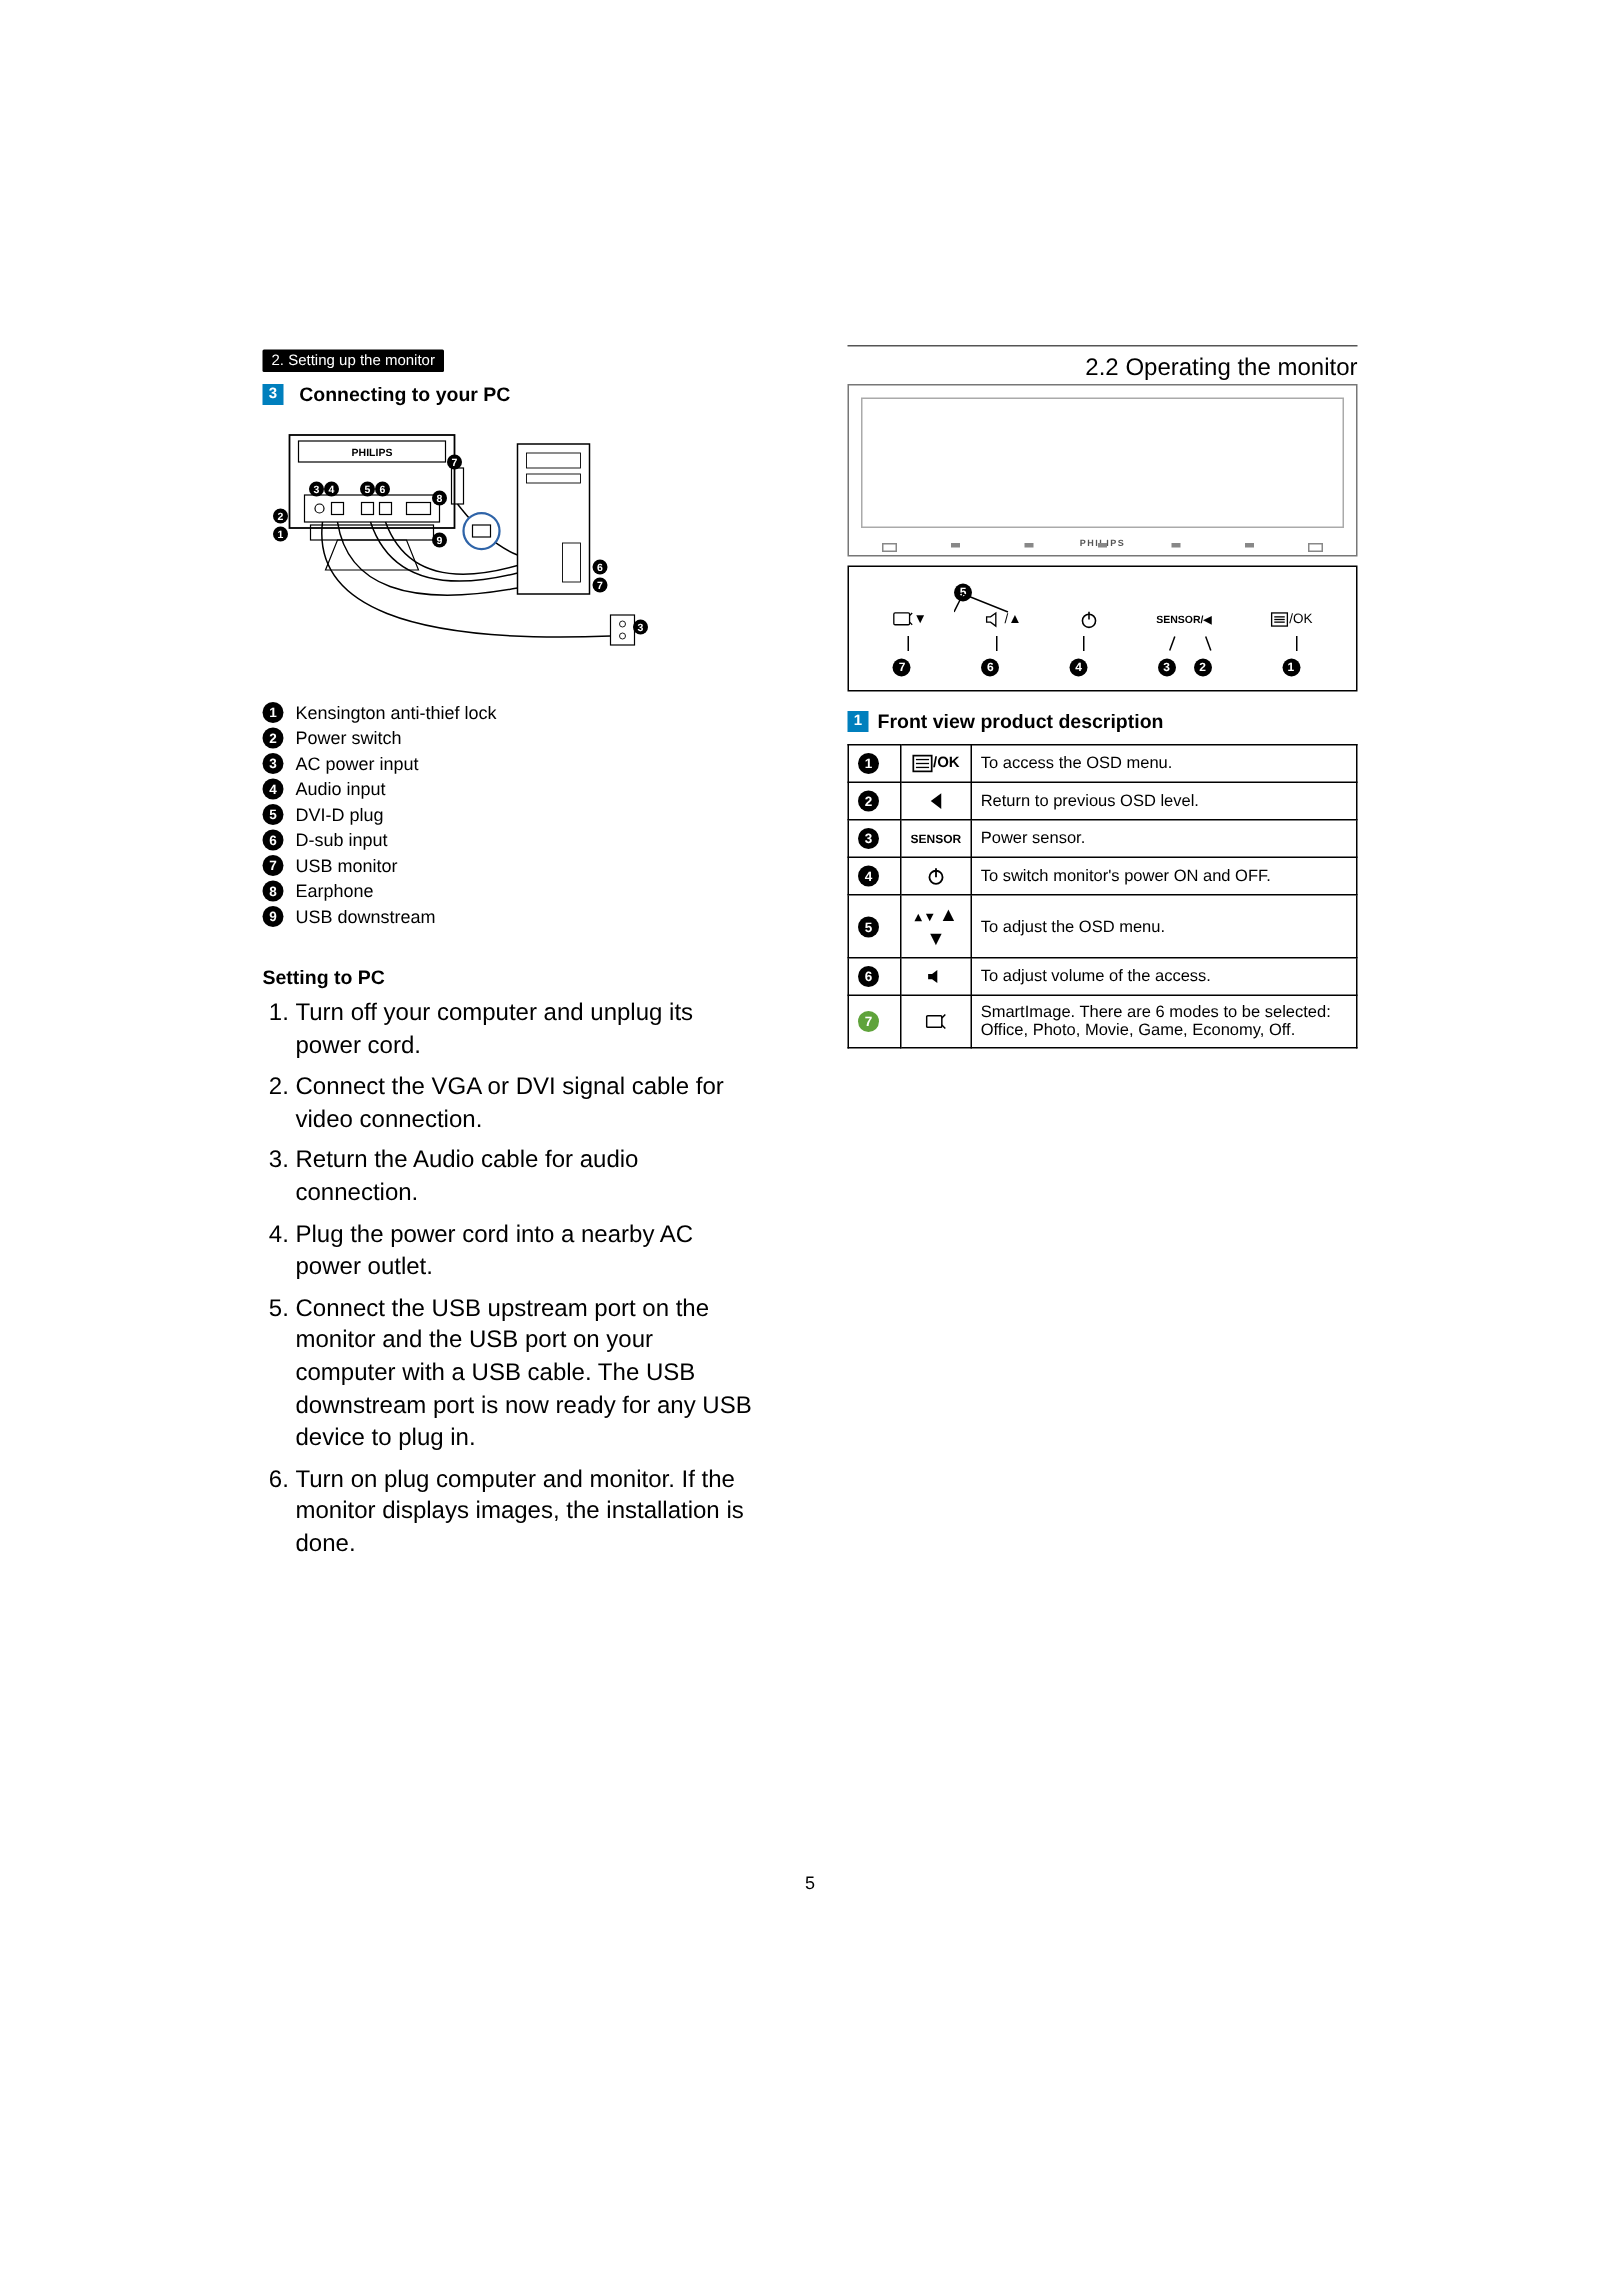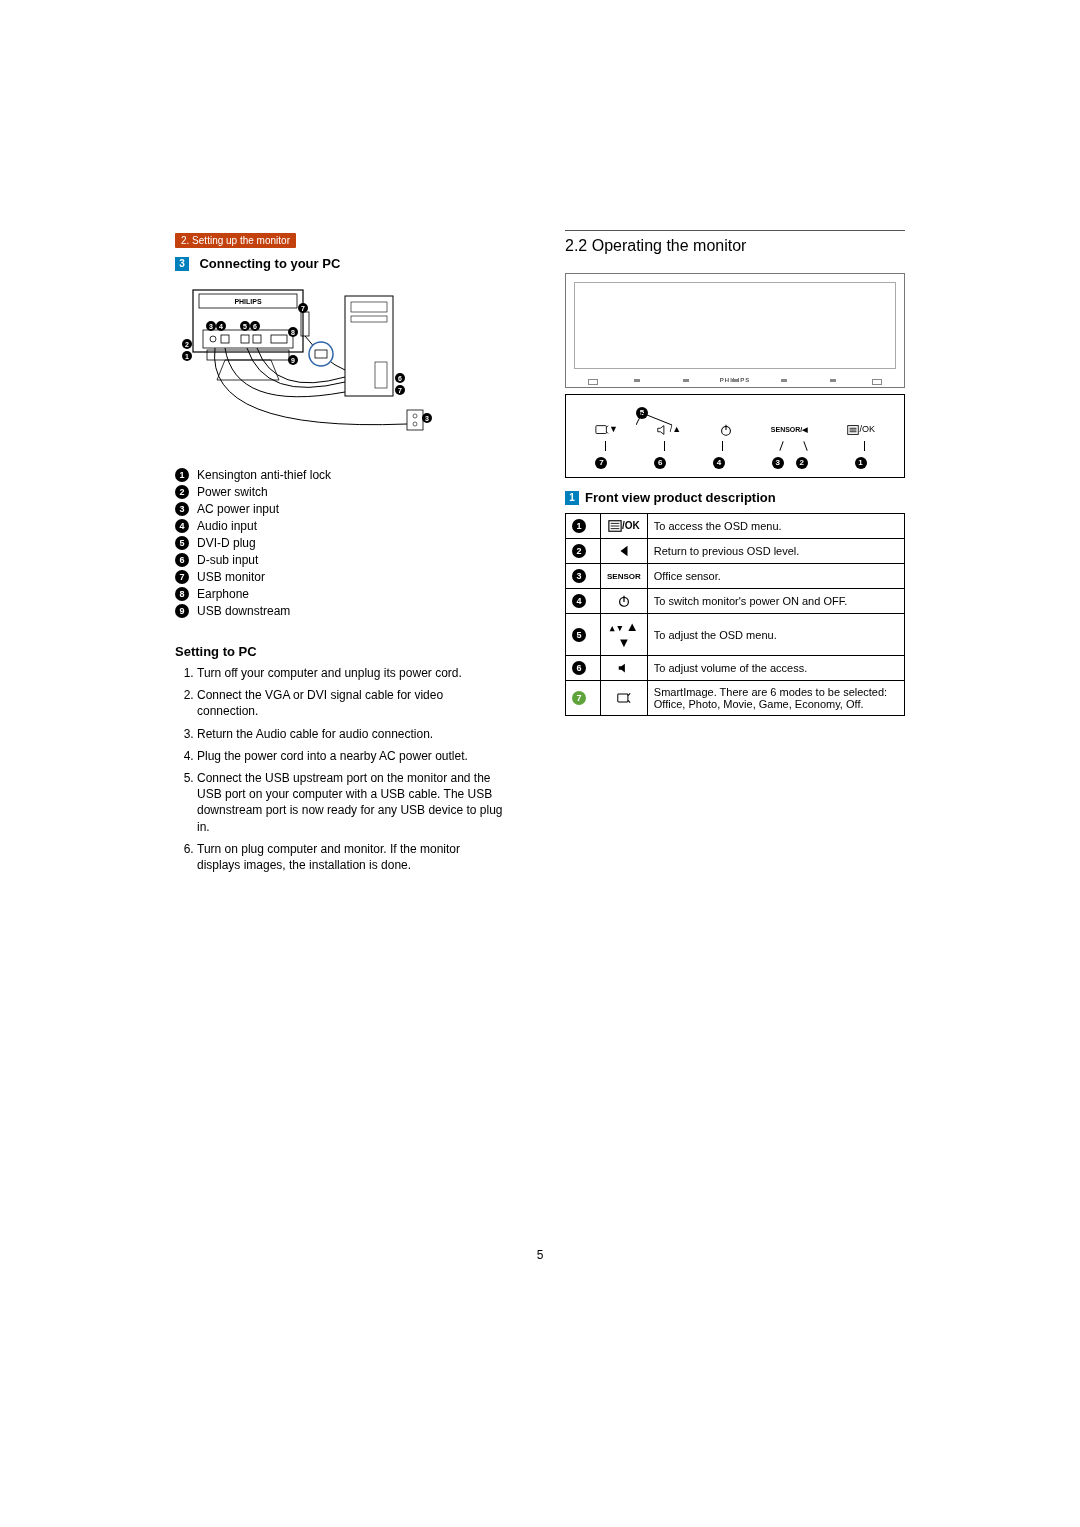--- a/index.html
+++ b/index.html
@@ -1,29 +1,29 @@
 <!DOCTYPE html>
 <html><head>
 <meta charset="utf-8">
 <style>
   * { box-sizing: border-box; margin: 0; padding: 0; }
   html, body { width: 1080px; height: 1527px; background: #fff; font-family: "Gill Sans", "Gill Sans MT", "Trebuchet MS", sans-serif; color: #000; }
   .page { padding: 230px 175px 0 175px; display: flex; gap: 50px; }
   .col { flex: 1; }
-  .breadcrumb { display: inline-block; background: #c2410c; color: #fff; font-size: 10px; padding: 2px 6px; margin-bottom: 6px; border-radius: 1px; }
+  .breadcrumb { display: inline-block; background: #000000; color: #fff; font-size: 10px; padding: 2px 6px; margin-bottom: 6px; border-radius: 1px; }
   .numbox { display: inline-block; width: 14px; height: 14px; background: #007fbd; color:#fff; font-size:10px; font-weight:bold; text-align:center; line-height:14px; margin-right:6px; vertical-align:middle; }
   .section-line { border-top: 1px solid #555; margin-bottom: 6px; width: 100%; }
-  h2.sec { font-size: 16px; font-weight: normal; margin-bottom: 18px; }
+  h2.sec { font-size: 16px; font-weight: normal; margin-bottom: 1px; text-align: right; }
   .bold { font-weight: bold; font-size: 13px; }
   .legend-list { list-style:none; margin: 16px 0 26px 0; }
   .legend-list li { font-size: 12px; margin: 3px 0; display:flex; align-items:center; }
   .bullet { display:inline-flex; width:14px; height:14px; border-radius:50%; background:#000; color:#fff; font-size:9px; font-weight:bold; align-items:center; justify-content:center; margin-right:8px; flex-shrink:0; }
   .bullet-green { background:#5fa33b; }
   ol.steps { list-style: decimal; padding-left: 22px; }
-  ol.steps li { font-size: 12px; margin: 6px 0; line-height: 1.35; padding-right: 10px; }
+  ol.steps li { font-size: 16px; margin: 6px 0; line-height: 1.35; padding-right: 10px; }
   .sub-section-head { display:flex; align-items:center; margin: 12px 0 8px 0; }
   .monitor-front { border:1px solid #777; height:115px; position:relative; margin-bottom:6px; background:#fff; }
   .monitor-front .screen { position:absolute; top:8px; left:8px; right:8px; bottom:18px; background:#fff; border:1px solid #aaa; }
   .monitor-front .brand { position:absolute; bottom:4px; left:50%; transform:translateX(-50%); font-size:6px; font-weight:bold; letter-spacing:1px; color:#555; }
   .monitor-front .btnrow { position:absolute; bottom:5px; left:46px; right:46px; display:flex; justify-content:space-around; }
   .monitor-front .tinybtn { width:6px; height:3px; background:#888; }
   .monitor-front .corner { position:absolute; bottom:2px; width:10px; height:6px; border:1px solid #888; }
   .monitor-front .corner.l { left:22px; }
   .monitor-front .corner.r { right:22px; }
   .btn-detail { border:1px solid #000; padding: 10px 10px 4px 10px; position:relative; height:84px; margin-bottom:12px; }
@@ -264,21 +264,21 @@
         <td class="c2">
           <svg class="icon-svg" viewBox="0 0 16 16">
                 <path d="M12 2 L4 8 L12 14 Z" fill="#000"></path>
               </svg>
         </td>
         <td>Return to previous OSD level.</td>
       </tr>
       <tr>
         <td class="c1"><span class="bullet">3</span></td>
         <td class="c2" style="font-size:8px;">SENSOR</td>
-        <td>Office sensor.</td>
+        <td>Power sensor.</td>
       </tr>
       <tr>
         <td class="c1"><span class="bullet">4</span></td>
         <td class="c2">
           <svg class="icon-svg" viewBox="0 0 16 16">
                 <circle cx="8" cy="9" r="5" fill="none" stroke="#000" stroke-width="1.4"></circle>
                 <line x1="8" y1="2" x2="8" y2="9" stroke="#000" stroke-width="1.4"></line>
               </svg>
         </td>
         <td>To switch monitor's power ON and OFF.</td>

